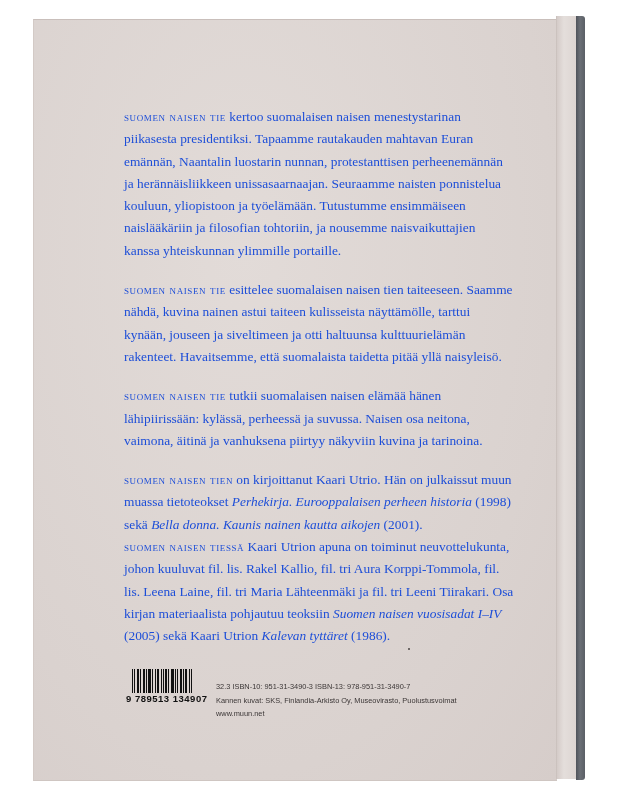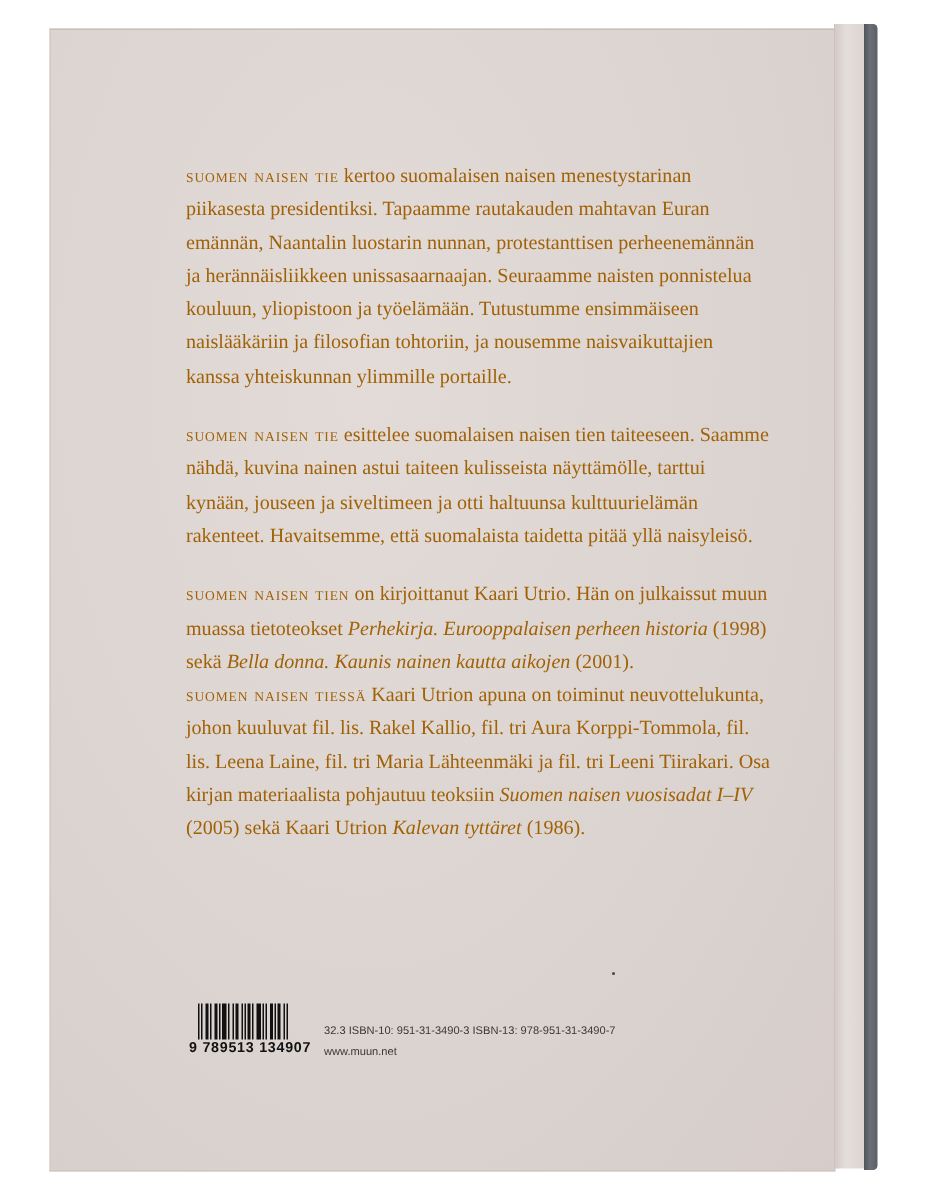--- a/index.html
+++ b/index.html
@@ -20,21 +20,21 @@
     background:linear-gradient(to right, #d4cbc8 0%, #e4dedb 35%, #dcd4d1 100%);
     border-left:1px solid #cbc2be;
   }
   .spine-edge {
     position:absolute; left:576px; top:16px; width:9px; height:764px;
     background:linear-gradient(to right, #4f535a 0%, #6b6f76 45%, #5b5f66 100%);
     border-radius:0 3px 3px 0;
   }
   .text-block {
     position:absolute; left:124px; top:106px; width:390px;
-    color:#a16207; font-size:13.4px; line-height:22.3px;
+    color:#1d4ed8; font-size:13.4px; line-height:22.3px;
   }
   .para { margin:0 0 17px 0; }
   .para.tight { margin-bottom:12px; }
   .sc {
     font-variant: small-caps; text-transform: lowercase; letter-spacing:0.6px;
     font-size:13.4px;
   }
   .it { font-style:italic; }
   .barcode {
     position:absolute; left:126px; top:669px; width:78px; height:35px;font-weight:bold;
@@ -57,20 +57,21 @@
 
 <div class="cover"></div>
 <div class="hinge"></div>
 <div class="spine-edge"></div>
 
 <div class="text-block">
   <p class="para"><span class="sc">Suomen naisen tie</span><span> kertoo suomalaisen naisen menestystarinan piikasesta presidentiksi. Tapaamme rautakauden mahtavan Euran emännän, Naantalin luostarin nunnan, protestanttisen perheen­emännän ja herännäisliikkeen unissasaarnaajan. Seuraamme naisten ponnistelua kouluun, yliopistoon ja työelämään. Tutustumme ensimmäiseen naislääkäriin ja filosofian tohtoriin, ja nousemme naisvaikuttajien kanssa yhteiskunnan ylimmille portaille.</span></p>
 
   <p class="para"><span class="sc">Suomen naisen tie</span><span> esittelee suomalaisen naisen tien taiteeseen. Saamme nähdä, kuvina nainen astui taiteen kulisseista näyttämölle, tarttui kynään, jouseen ja siveltimeen ja otti haltuunsa kulttuuri­elämän rakenteet. Havaitsemme, että suomalaista taidetta pitää yllä naisyleisö.</span></p>
 
+  <p class="para"><span class="sc">Suomen naisen tie</span><span> tutkii suomalaisen naisen elämää hänen lähipiirissään: kylässä, perheessä ja suvussa. Naisen osa neitona, vaimona, äitinä ja vanhuksena piirtyy näkyviin kuvina ja tarinoina.</span></p>
 
 
   <p class="para tight"><span class="sc">Suomen naisen tien</span><span> on kirjoittanut Kaari Utrio. Hän on julkaissut muun muassa tietoteokset </span><span class="it">Perhekirja. Eurooppalaisen perheen historia</span><span> (1998) sekä </span><span class="it">Bella donna. Kaunis nainen kautta aikojen</span><span> (2001).</span><br><span class="sc">Suomen naisen tiessä</span><span> Kaari Utrion apuna on toiminut neuvottelu­kunta, johon kuuluvat fil. lis. Rakel Kallio, fil. tri Aura Korppi-Tommola, fil. lis. Leena Laine, fil. tri Maria Lähteenmäki ja fil. tri Leeni Tiirakari. Osa kirjan materiaalista pohjautuu teoksiin </span><span class="it">Suomen naisen vuosisadat I–IV</span><span> (2005) sekä Kaari Utrion </span><span class="it">Kalevan tyttäret</span><span> (1986).</span></p>
 </div>
 
 <div class="barcode">
   <div class="bars">
     <span style="width:1px;margin-right:1px"></span>
       <span style="width:1px;margin-right:2px"></span>
     <span style="width:2px;margin-right:1px"></span>
@@ -92,16 +93,17 @@
     <span style="width:1px;margin-right:1px"></span>
       <span style="width:2px;margin-right:2px"></span>
     <span style="width:1px;margin-right:1px"></span>
       <span style="width:1px;margin-right:1px"></span>
   </div>
   <div class="bar-digits">9 789513 134907</div>
 </div>
 
 <div class="info">
   <div>32.3   ISBN-10: 951-31-3490-3   ISBN-13: 978-951-31-3490-7</div>
+  <div>Kannen kuvat: SKS, Finlandia-Arkisto Oy, Museovirasto, Puolustusvoimat</div>
   <div>www.muun.net</div>
 </div>
 
 <div class="dust" style="left:408px;top:648px"></div>
 
 </body></html>

